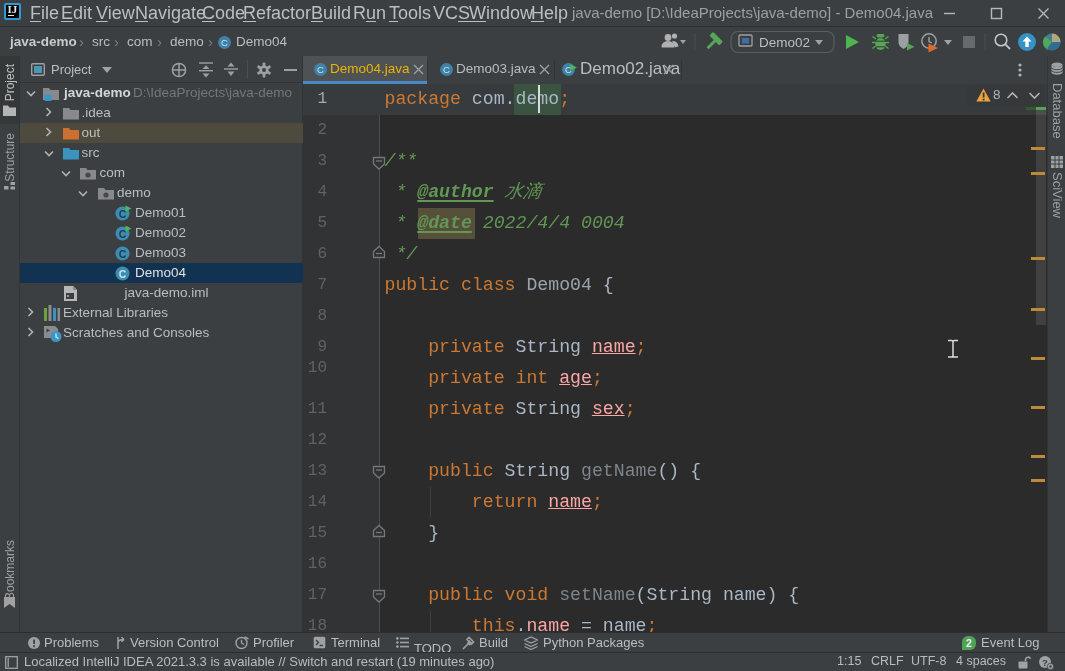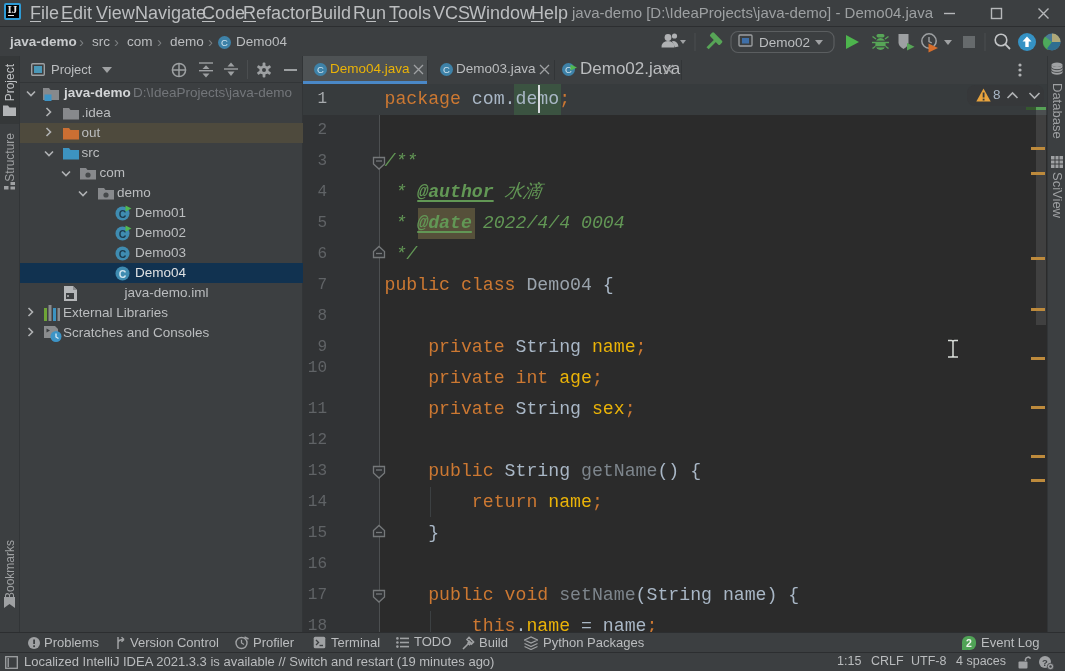--- a/index.html
+++ b/index.html
@@ -11,21 +11,21 @@
 .cvd, .cvr { width:10px; height:10px; }
 .ch { fill:none; stroke:#b0b2b4; stroke-width:1.6; }
 .mn u { text-decoration-thickness:1px; text-underline-offset:2px; }
 .crsep { color:#7c7f82; font-size:15px; }
 .cjk { display:inline-block; transform:skewX(-9deg); }
 .ln { position:absolute; left:0; width:24px; height:31px; line-height:31px; text-align:right; font-family:"Liberation Mono",monospace; font-size:16px; color:#606366; }
 .cl { position:absolute; left:81.5px; height:31px; line-height:31px; white-space:pre; font-family:"Liberation Mono",monospace; font-size:18.2px; color:#a9b7c6; }
 .kw { color:#cc7832; }
 .cm { color:#629755; font-style:italic; }
 .tag { font-weight:bold; text-decoration:underline; text-underline-offset:3px; text-decoration-thickness:1.5px; }
-.fld { color:#eab308; }
+.fld { color:#fca5a5;text-decoration:underline; }
 .mt { color:#7d858c; }
 .es { position:absolute; left:728px; width:14px; height:3px; background:#bd8a3c; }
 .fm path { fill:#2f3133; stroke:#75787a; stroke-width:1.3; }
 .fm line { stroke:#75787a; stroke-width:1.3; }
 .fm { width:14px; height:15px; }
 .tabx { width:11px; height:11px; }
 .tabx path { stroke:#9fa1a3; stroke-width:1.3; }
 </style>
 </head>
 <body>
@@ -499,21 +499,21 @@
       </svg>
   <span class="abs" style="left:331px;top:2px;">Terminal</span>
   <svg class="abs" style="left:396px;top:4px;" width="13" height="11">
         <circle cx="1.4" cy="1.4" r="1.3" fill="#9fa1a3"></circle>
         <circle cx="1.4" cy="5.5" r="1.3" fill="#9fa1a3"></circle>
         <circle cx="1.4" cy="9.6" r="1.3" fill="#9fa1a3"></circle>
         <line x1="4" y1="1.4" x2="13" y2="1.4" stroke="#9fa1a3" stroke-width="1.6"></line>
         <line x1="4" y1="5.5" x2="13" y2="5.5" stroke="#9fa1a3" stroke-width="1.6"></line>
         <line x1="4" y1="9.6" x2="13" y2="9.6" stroke="#9fa1a3" stroke-width="1.6"></line>
       </svg>
-  <span class="abs" style="left:414px;top:1px;">TODO</span>
+  <span class="abs" style="left:414px;top:8px;">TODO</span>
   <svg class="abs" style="left:461px;top:3px;" width="14" height="14">
         <path d="M2 13 L7 8 M6 3.5 L8 1.5 L12.5 6 L10.5 8 Z M7 7 L8.5 5.5 L10 7 L8.5 8.5 Z" stroke="#9fa1a3" stroke-width="1.6" fill="none"></path>
       </svg>
   <span class="abs" style="left:479px;top:2px;">Build</span>
   <svg class="abs" style="left:524px;top:3px;" width="14" height="14">
         <path d="M0.5 4 L7 1 L13.5 4 L7 7 Z M0.5 7.5 L7 10.5 L13.5 7.5 M0.5 10.5 L7 13.5 L13.5 10.5" stroke="#9fa1a3" stroke-width="1.2" fill="none"></path>
       </svg>
   <span class="abs" style="left:543px;top:2px;">Python Packages</span>
   <svg class="abs" style="left:962px;top:3px;" width="14" height="14">
         <rect x="0" y="0" width="14" height="14" rx="6" fill="#50a356"></rect>

